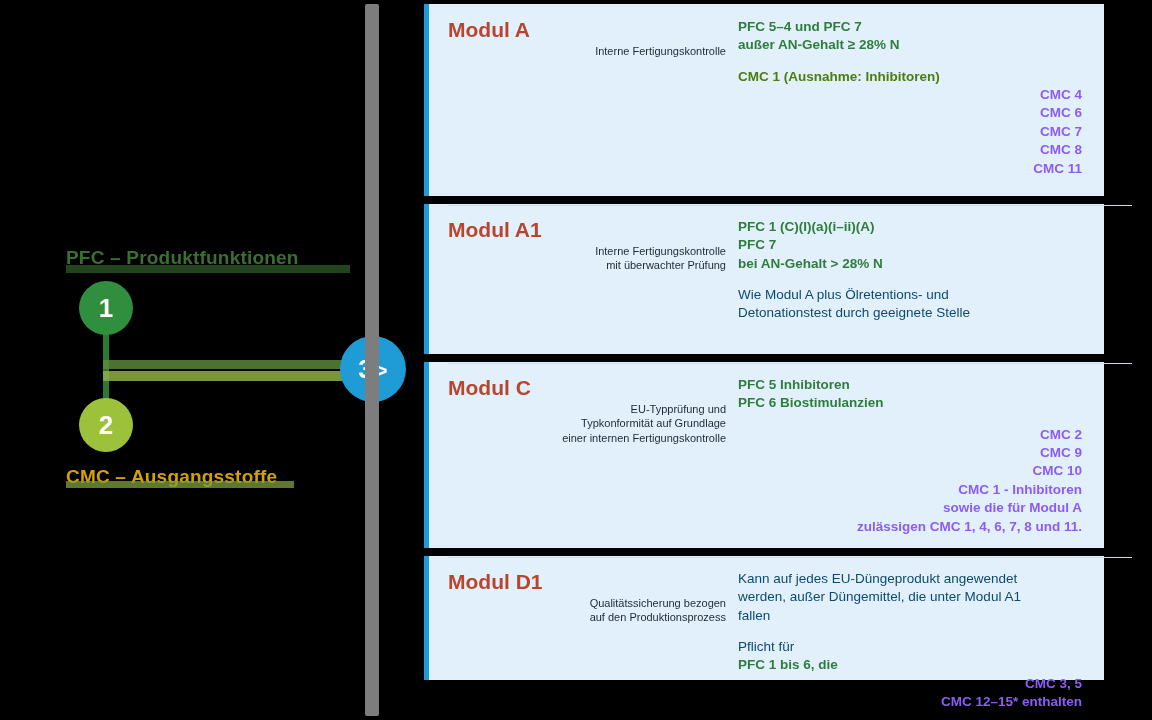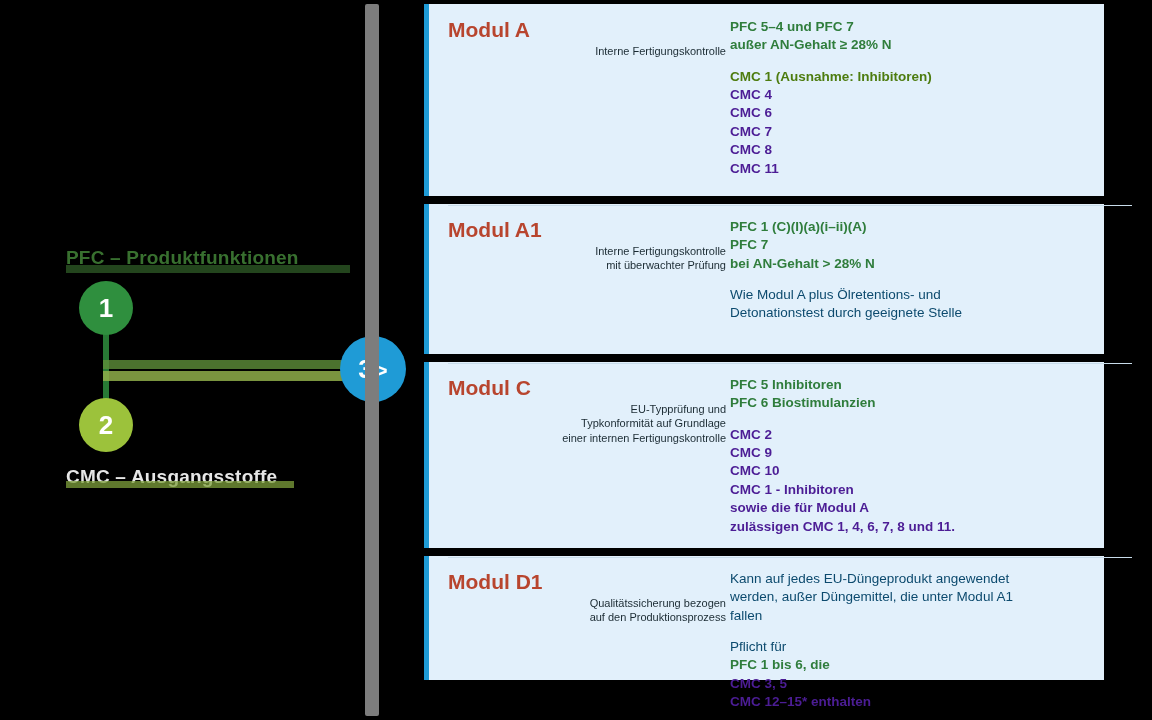--- a/index.html
+++ b/index.html
@@ -43,21 +43,21 @@
     letter-spacing: .2px;
     white-space: nowrap;
     opacity: .9;
   }
   .label-cmc {
     position: absolute;
     left: 62px;
     top: 466px;
     font-size: 19px;
     font-weight: bold;
-    color: #ffffff;
+    color: #eab308;
     letter-spacing: .2px;
     white-space: nowrap;
     opacity: .9;
   }
 
   .node {
     position: absolute;
     border-radius: 50%;
     display: flex;
     align-items: center;
@@ -151,21 +151,21 @@
     padding: 14px 22px 10px 24px;
   }
   .card .accent {
     position: absolute;
     left: 0; top: 0; bottom: 0;
     width: 5px;
     background: #1f9bd6;
   }
   .card-inner {
     display: flex;
-    gap: 4px;
+    gap: 12px;
   }
   .col-left { width: 278px; flex: none; }
   .col-right { flex: 1; }
 
   .mod-title {
     font-size: 21px;
     font-weight: bold;
     color: #b8452e;
     line-height: 1.12;
     margin: 0 0 2px 0;
@@ -178,21 +178,21 @@
   .mod-desc {
     font-size: 11px;
     color: #1b2b33;
     line-height: 1.35;
     text-align: right;
   }
 
   .r-line { font-size: 13.5px; line-height: 1.36; }
   .green-dark { color: #2f7d3c; font-weight: bold; }
   .green-mid  { color: #4d7c0f; font-weight: bold; }
-  .olive      { color: #4c1d95; font-weight: bold; }
+  .olive      { color: #8b5cf6; font-weight: bold; text-align: right; }
   .plain      { color: #0c4a6e; font-weight: normal; }
   .spacer { height: 13px; }
 
   .sep {
     position: absolute;
     left: 24px;
     right: 20px;
     height: 1px;
     background: #c8dcea;
   }

